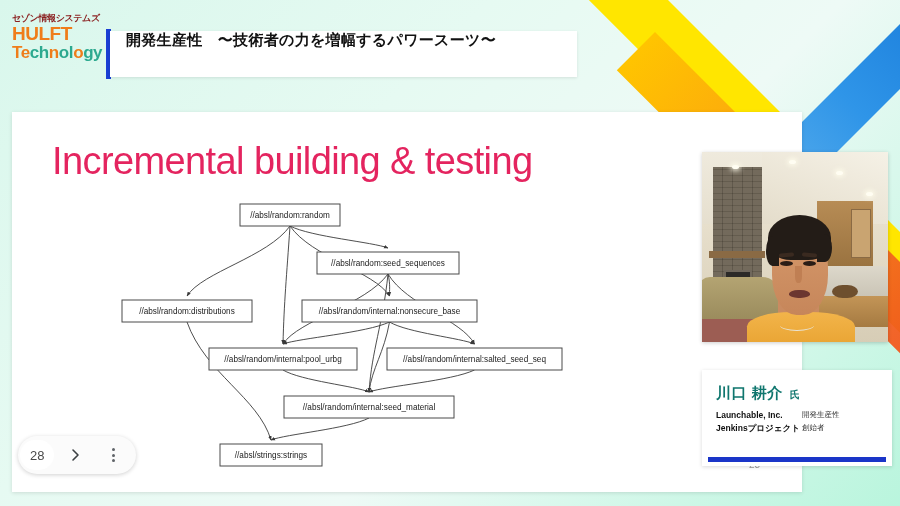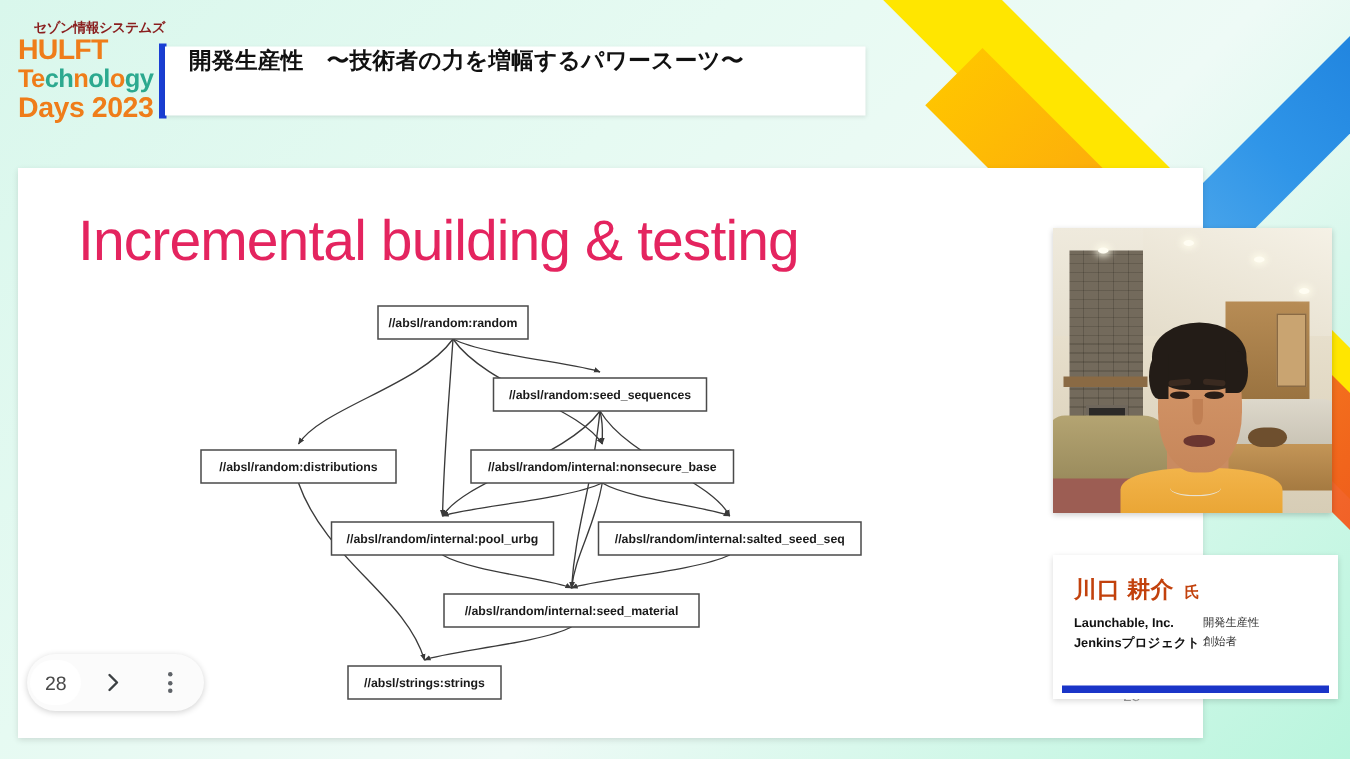--- a/index.html
+++ b/index.html
@@ -51,21 +51,21 @@
 
   
   #logo {
     position: absolute; left: 12px; top: 14px;
     width: 98px;
     line-height: 1;
     user-select: none;
   }
   #logo .kana {
     font-size: 9px; font-weight: bold; color: #8a1f1f;
-    letter-spacing: -0.4px; white-space: nowrap; text-align: right;
+    letter-spacing: -0.4px; white-space: nowrap;
   }
   #logo .hulft {
     font-size: 19px; font-weight: bold; color: #ef7d1a;
     letter-spacing: -0.5px; margin-top: 1px;
   }
   #logo .tech {
     font-size: 17px; font-weight: bold; letter-spacing: -0.4px; margin-top: 1px;
   }
   #logo .tech .o1 { color: #ef7d1a; }
   #logo .tech .g1 { color: #2ca98f; }
@@ -102,21 +102,21 @@
   }
   #slide-title {
     position: absolute; left: 40px; top: 28px;
     font-size: 38px; color: #e4245f; font-weight: normal;
     letter-spacing: -0.6px; white-space: nowrap;
   }
   #slide-page-num {
     position: absolute; right: 42px; bottom: 22px;
     font-size: 10px; color: #9b9b9b;
   }
-  #graph-wrap { position: absolute; left: 12px; top: 84px; width: 682px; height: 280px; font-weight: bold; }
+  #graph-wrap { position: absolute; left: 0; top: 84px; width: 682px; height: 280px; }
   #graph-svg { width: 100%; height: 100%; display: block; }
   .gnode rect { fill:#fff; stroke:#4a4a4a; stroke-width:1; }
   .gnode text { font-family:"Liberation Sans", sans-serif; font-size:8.2px; fill:#1a1a1a; }
   .gedge { fill:none; stroke:#3a3a3a; stroke-width:0.9; }
 
   
   #slide-controls {
     position: absolute; left: 18px; top: 436px;
     height: 38px; min-width: 110px;
     background: #fbfbfb;
@@ -208,21 +208,21 @@
 
   
   #speaker-card {
     position: absolute; left: 702px; top: 370px;
     width: 190px; height: 96px;
     background: #ffffff;
     box-shadow: 0 1px 4px rgba(0,0,0,.15);
   }
   #speaker-name {
     position:absolute; left: 14px; top: 14px;
-    font-size: 15px; font-weight: bold; color:#c2410c; letter-spacing:.5px;
+    font-size: 15px; font-weight: bold; color:#0f766e; letter-spacing:.5px;
   }
   #speaker-suffix { font-size: 10px; font-weight: bold; margin-left: 7px; }
   #speaker-rows { position:absolute; left:14px; top:40px; }
   .srow { display:flex; align-items:flex-start; margin-bottom:3px; }
   .srow .org { font-size: 8.5px; font-weight: bold; color:#111; width: 86px; white-space:nowrap; }
   .srow .role { font-size: 7.5px; color:#333; white-space:nowrap; }
   #speaker-underline {
     position:absolute; left:6px; bottom:4px; width:178px; height:5px; background:#1a35c8;
   }
 </style>
@@ -234,21 +234,20 @@
   <div class="ribbon" id="ribbon-yellow"></div>
   <div class="ribbon" id="ribbon-orange"></div>
   <div class="ribbon" id="ribbon-orange-lower"></div>
   <div class="ribbon" id="ribbon-blue"></div>
   <div class="ribbon" id="ribbon-blue-small"></div>
 
   <div id="logo">
     <div class="kana">セゾン情報システムズ</div>
     <div class="hulft">HULFT</div>
     <div class="tech"><span class="o1">T</span><span class="o1">e</span><span class="g1">c</span><span class="g1">h</span><span class="o1">n</span><span class="g1">o</span><span class="g1">l</span><span class="o1">o</span><span class="g1">g</span><span class="g1">y</span></div>
-    <div class="days">Days 2023</div>
   </div>
 
   <div id="header-accent"></div>
   <div id="header-bar">
     <div id="header-title">開発生産性　〜技術者の力を増幅するパワースーツ〜</div>
   </div>
 
   <div id="slide">
     <div id="slide-title">Incremental building &amp; testing</div>
 

